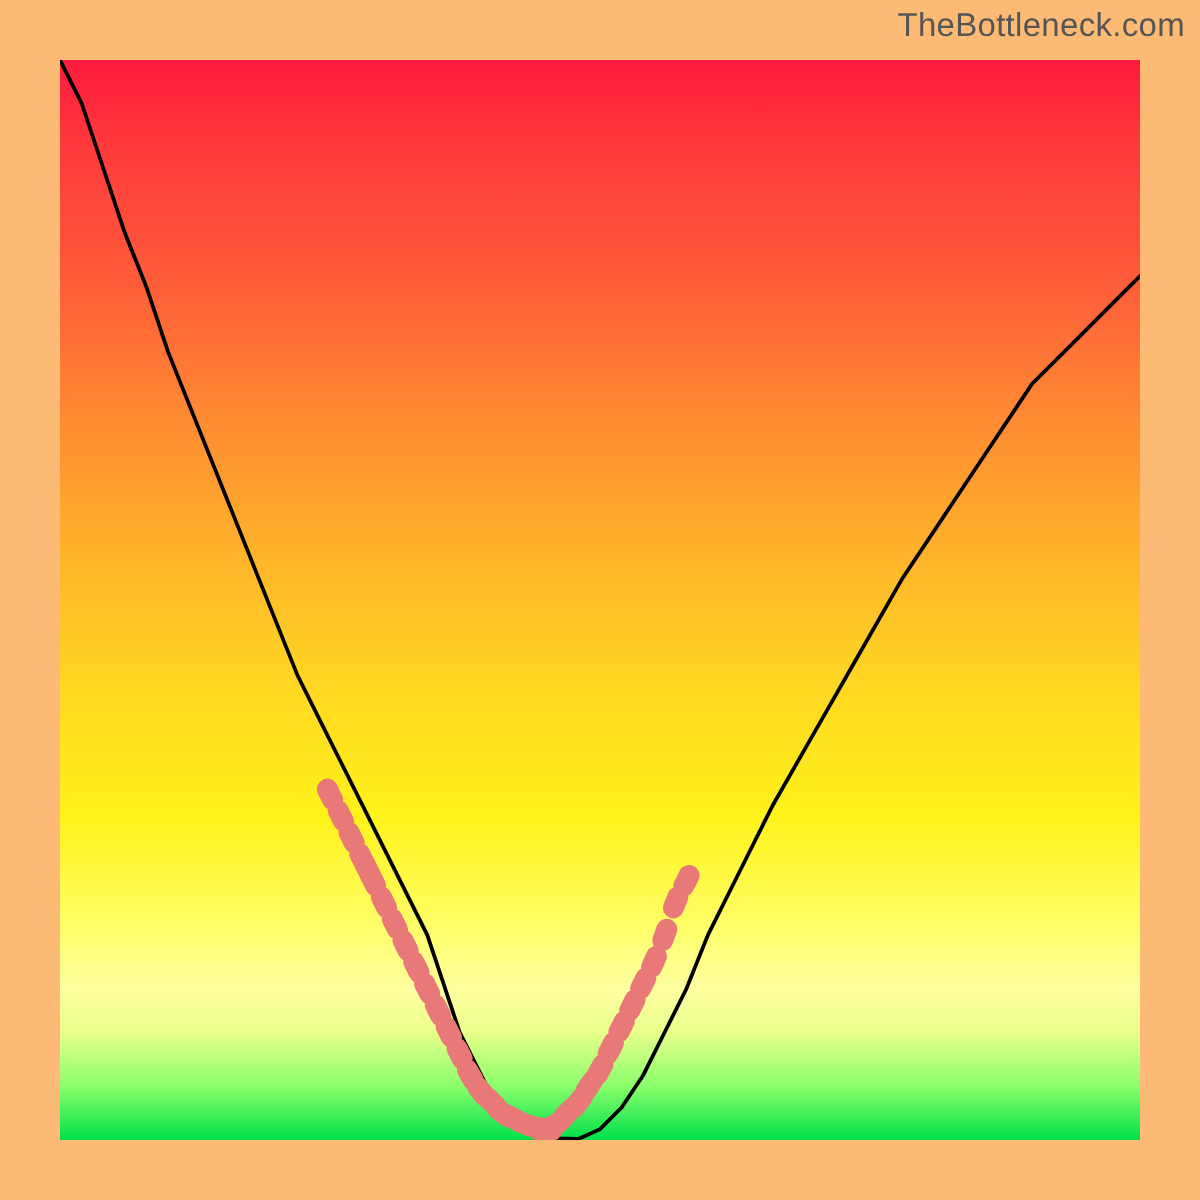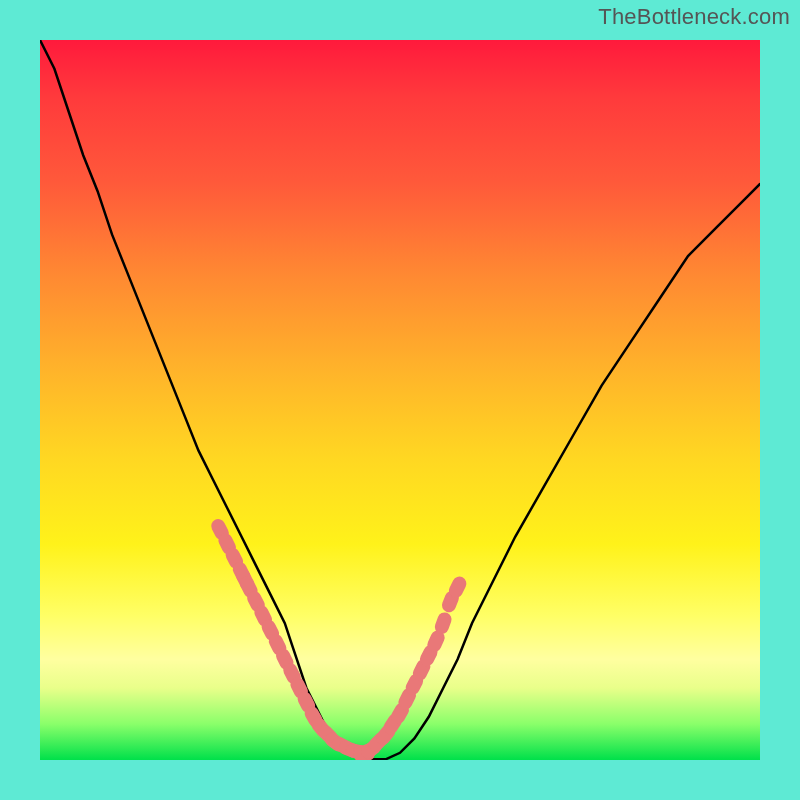--- a/index.html
+++ b/index.html
@@ -8,21 +8,21 @@
     width: 800px;
     height: 800px;
     background: #000;
     overflow: hidden;
     font-family: Arial, Helvetica, sans-serif;
   }
   .frame {
     position: relative;
     width: 800px;
     height: 800px;
-    background: #5eead4;
+    background: #fdba74;
   }
   .watermark {
     position: absolute;
     top: 4px;
     right: 10px;
     color: #555;
     font-size: 22px;
     font-weight: 400;
     letter-spacing: 0.2px;
     z-index: 50;

